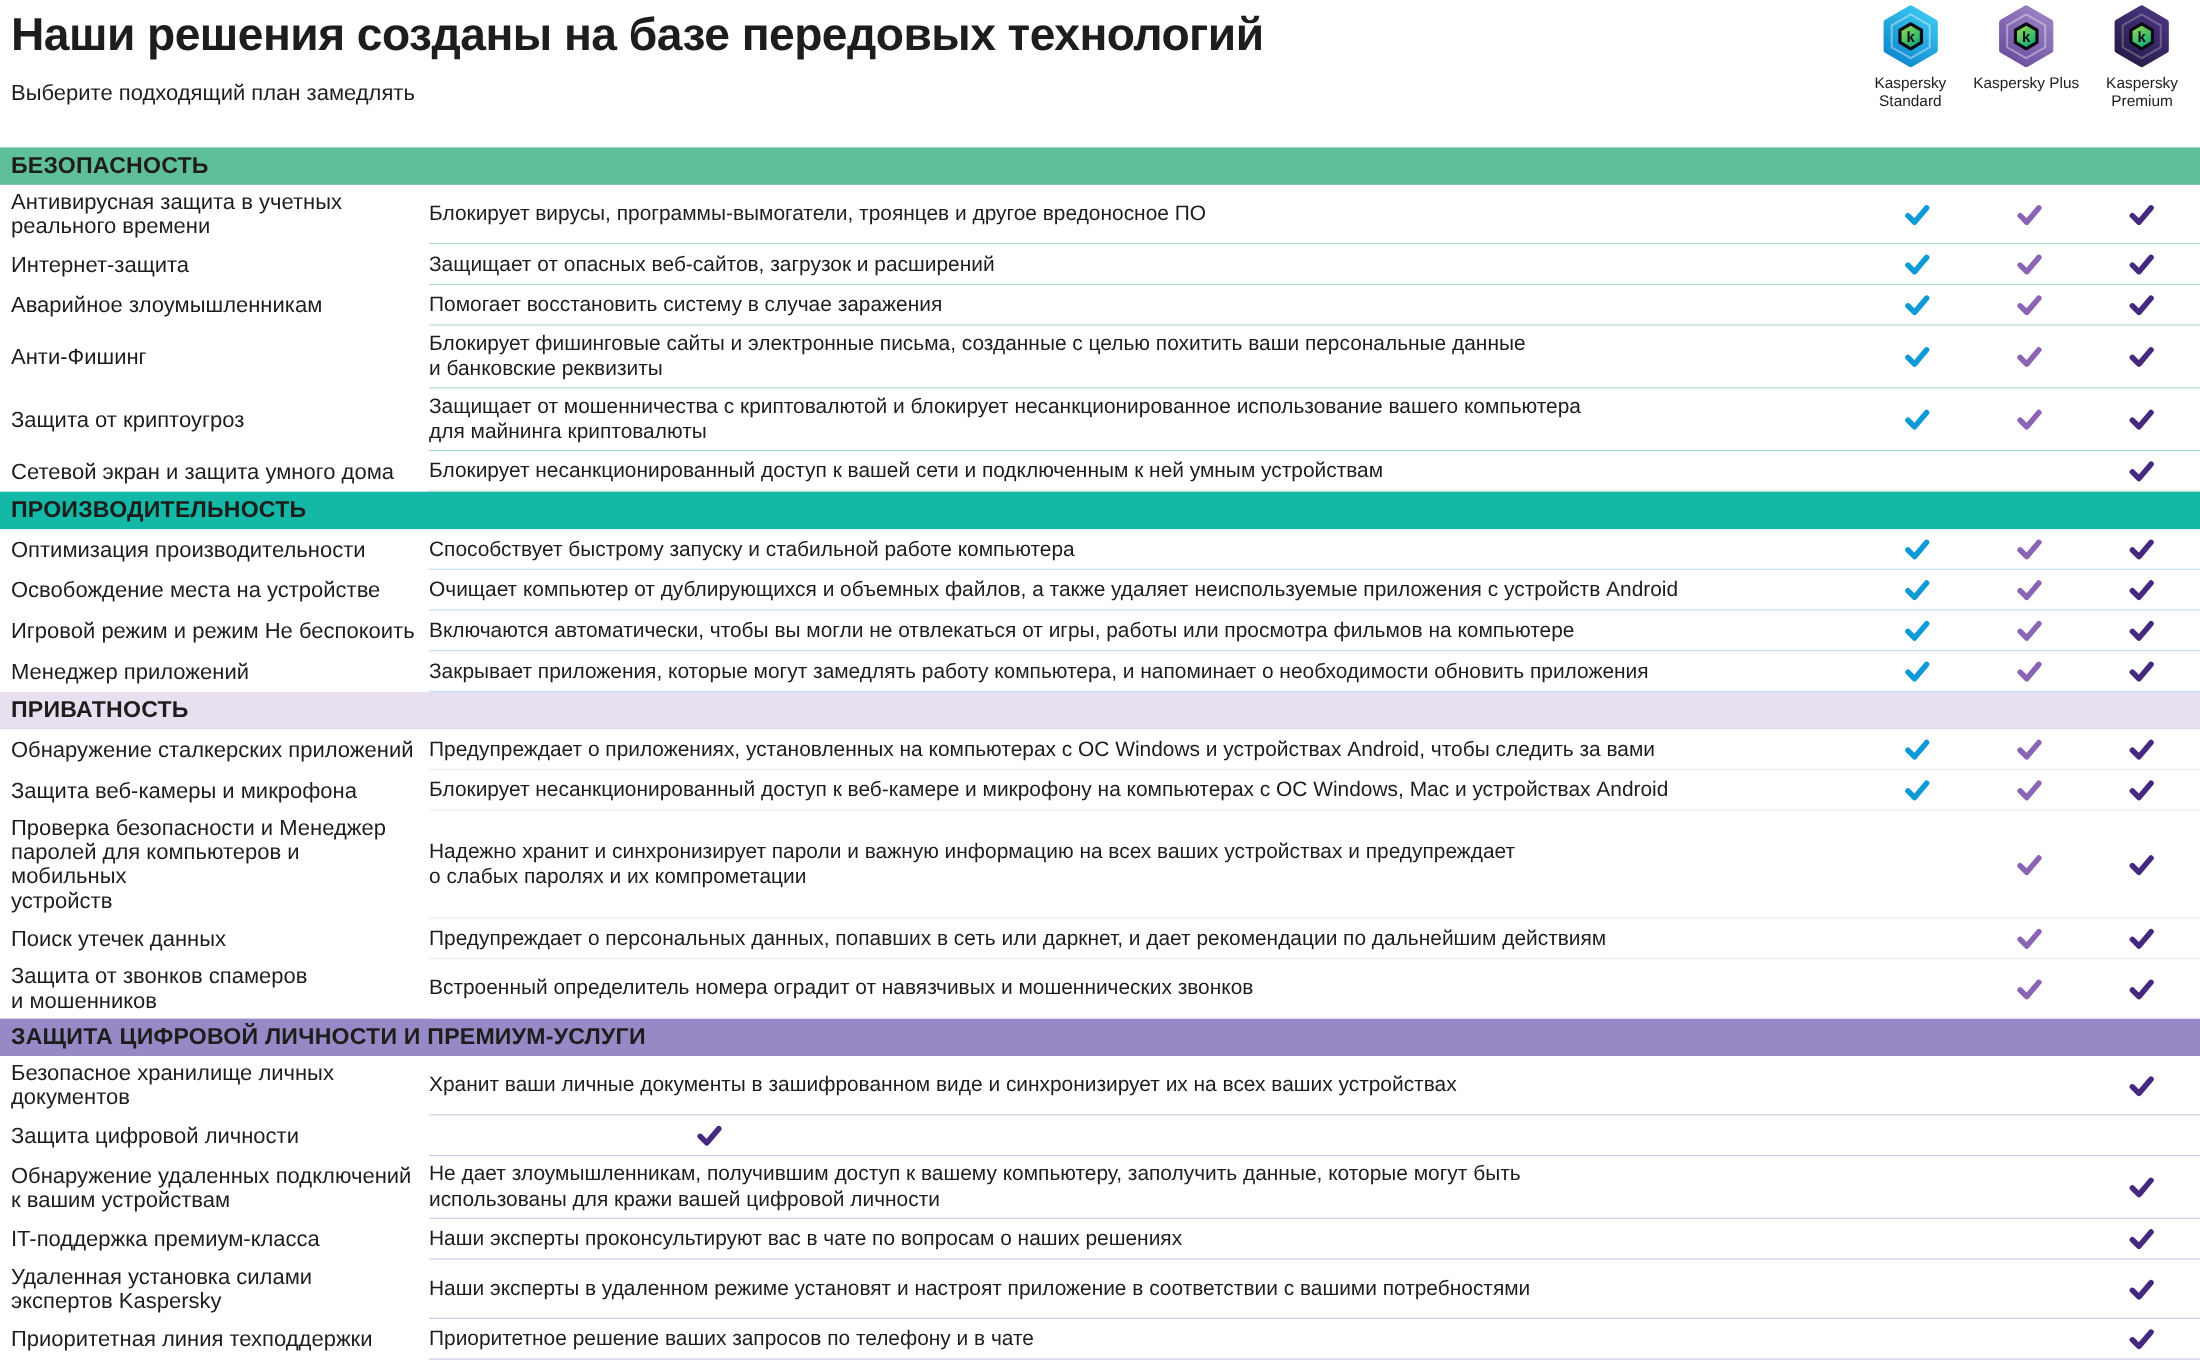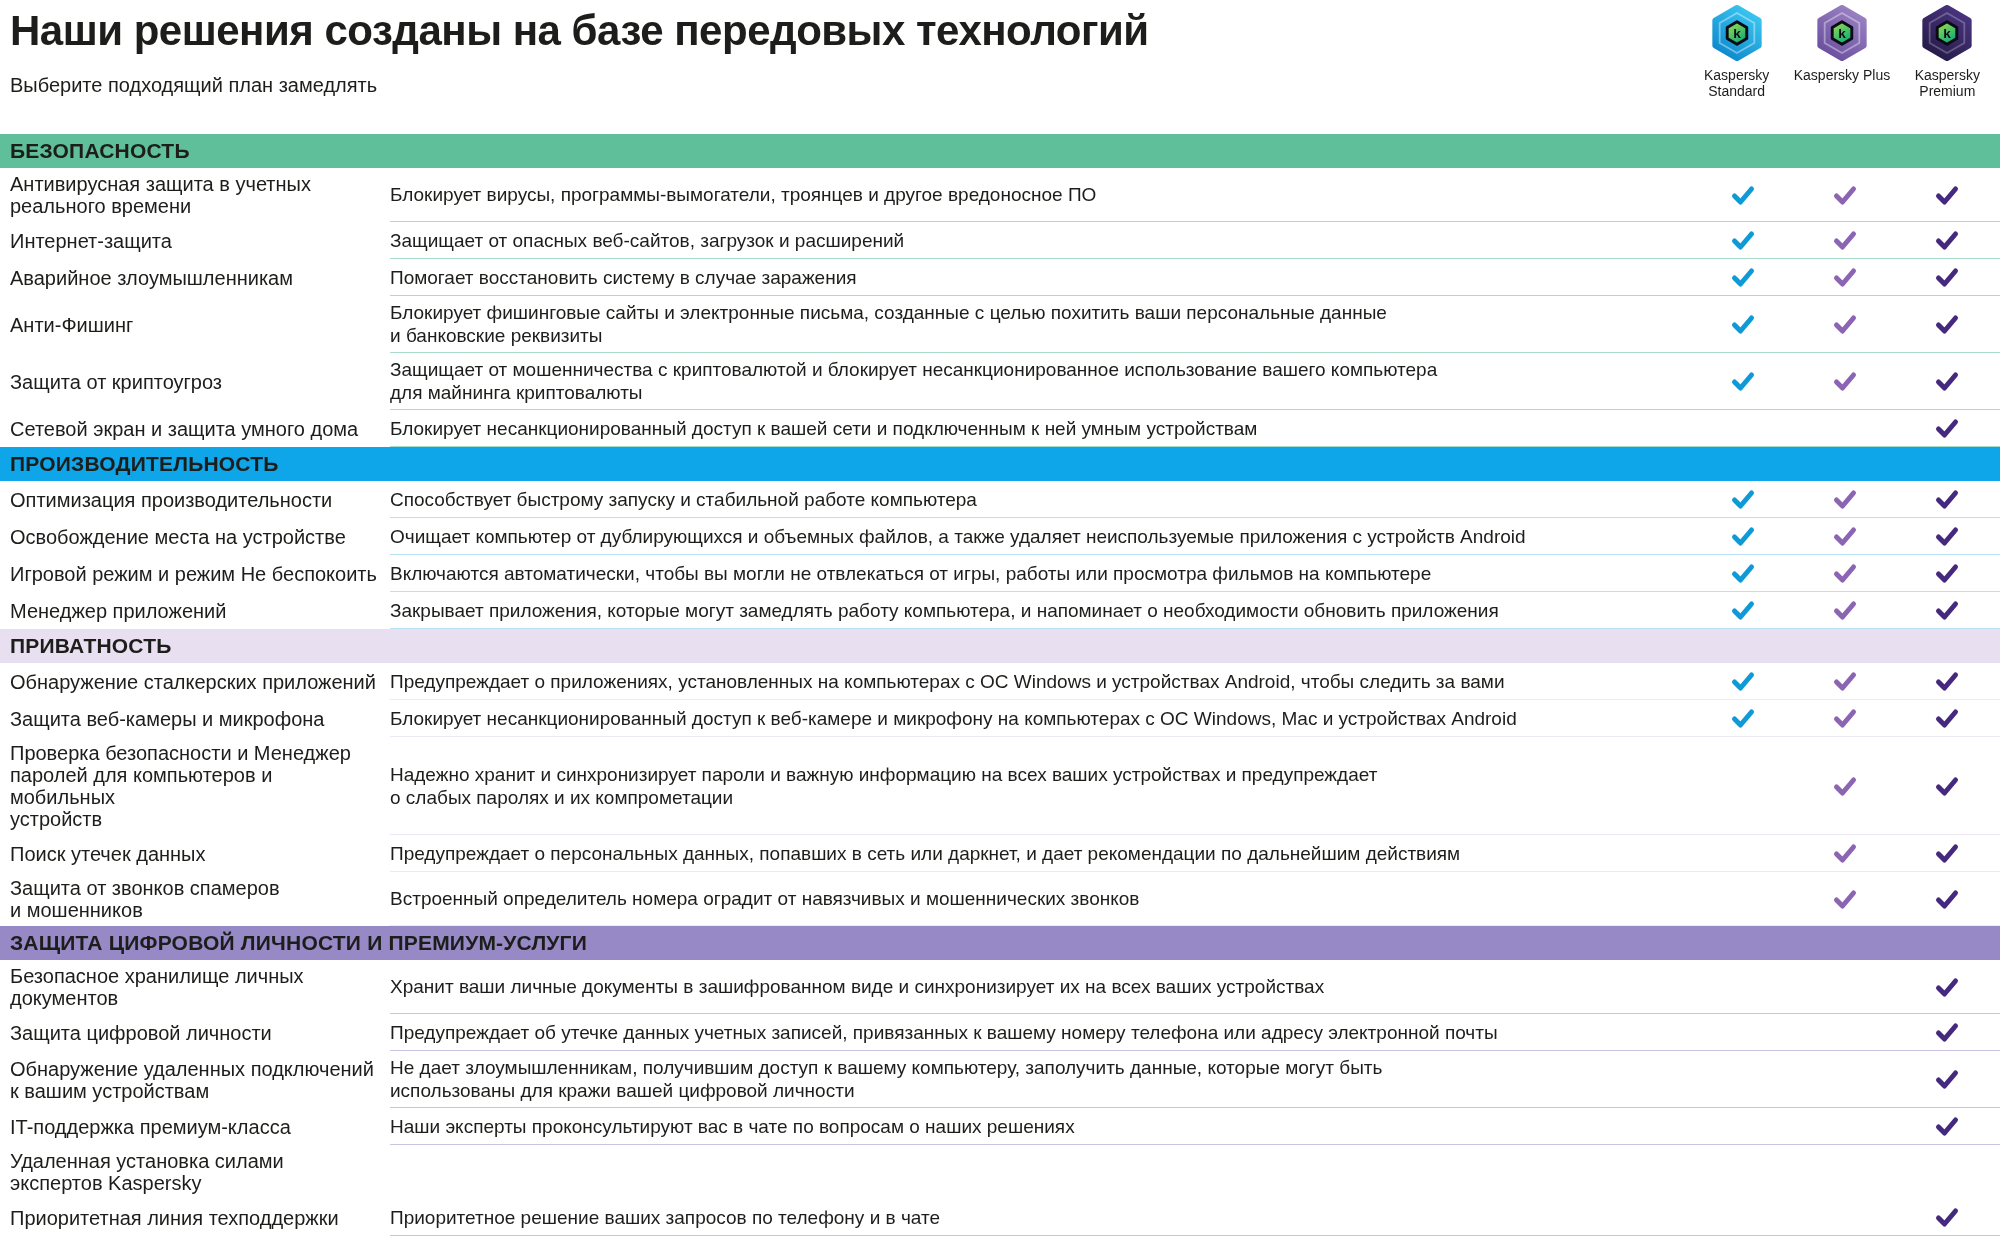--- a/index.html
+++ b/index.html
@@ -251,21 +251,21 @@
             <div class="check-cell">
               <svg viewBox="0 0 26 26">
                 <path d="M4.5 14 L10.5 20 L21.5 7" fill="none" stroke="#44297f" stroke-width="5" stroke-linecap="round" stroke-linejoin="round"></path>
               </svg>
             </div>
           </div>
         </div>
       </div>
     </div>
     <div>
-      <div class="section-bar" style="background: #0ea5e9;">
+      <div class="section-bar" style="background: #14b8a6;">
         <span>ПРОИЗВОДИТЕЛЬНОСТЬ</span>
       </div>
       <div class="row">
         <div class="feature">
           <div class="feature-text">Оптимизация производительности</div>
         </div>
         <div class="rowright" style="border-bottom-color: rgb(186, 226, 246);">
           <div class="desc">
             <div class="desc-text">Способствует быстрому запуску и стабильной работе компьютера</div>
           </div>
@@ -523,23 +523,20 @@
               </svg>
             </div>
           </div>
         </div>
       </div>
       <div class="row">
         <div class="feature">
           <div class="feature-text">Защита цифровой личности</div>
         </div>
         <div class="rowright" style="border-bottom-color: rgb(203, 194, 228);">
-          <div class="desc">
-            <div class="desc-text">Предупреждает об утечке данных учетных записей, привязанных к вашему номеру телефона или адресу электронной почты</div>
-          </div>
           <div class="checks">
             <div class="check-cell"></div>
             <div class="check-cell"></div>
             <div class="check-cell">
               <svg viewBox="0 0 26 26">
                 <path d="M4.5 14 L10.5 20 L21.5 7" fill="none" stroke="#44297f" stroke-width="5" stroke-linecap="round" stroke-linejoin="round"></path>
               </svg>
             </div>
           </div>
         </div>
@@ -582,20 +579,34 @@
               </svg>
             </div>
           </div>
         </div>
       </div>
       <div class="row">
         <div class="feature">
           <div class="feature-text">Удаленная установка силами
 экспертов Kaspersky</div>
         </div>
+        <div class="rowright" style="border-bottom-color: rgb(203, 194, 228);">
+          <div class="desc">
+            <div class="desc-text">Наши эксперты в удаленном режиме установят и настроят приложение в соответствии с вашими потребностями</div>
+          </div>
+          <div class="checks">
+            <div class="check-cell"></div>
+            <div class="check-cell"></div>
+            <div class="check-cell">
+              <svg viewBox="0 0 26 26">
+                <path d="M4.5 14 L10.5 20 L21.5 7" fill="none" stroke="#44297f" stroke-width="5" stroke-linecap="round" stroke-linejoin="round"></path>
+              </svg>
+            </div>
+          </div>
+        </div>
       </div>
       <div class="row">
         <div class="feature">
           <div class="feature-text">Приоритетная линия техподдержки</div>
         </div>
         <div class="rowright" style="border-bottom-color: rgb(203, 194, 228);">
           <div class="desc">
             <div class="desc-text">Приоритетное решение ваших запросов по телефону и в чате</div>
           </div>
           <div class="checks">

